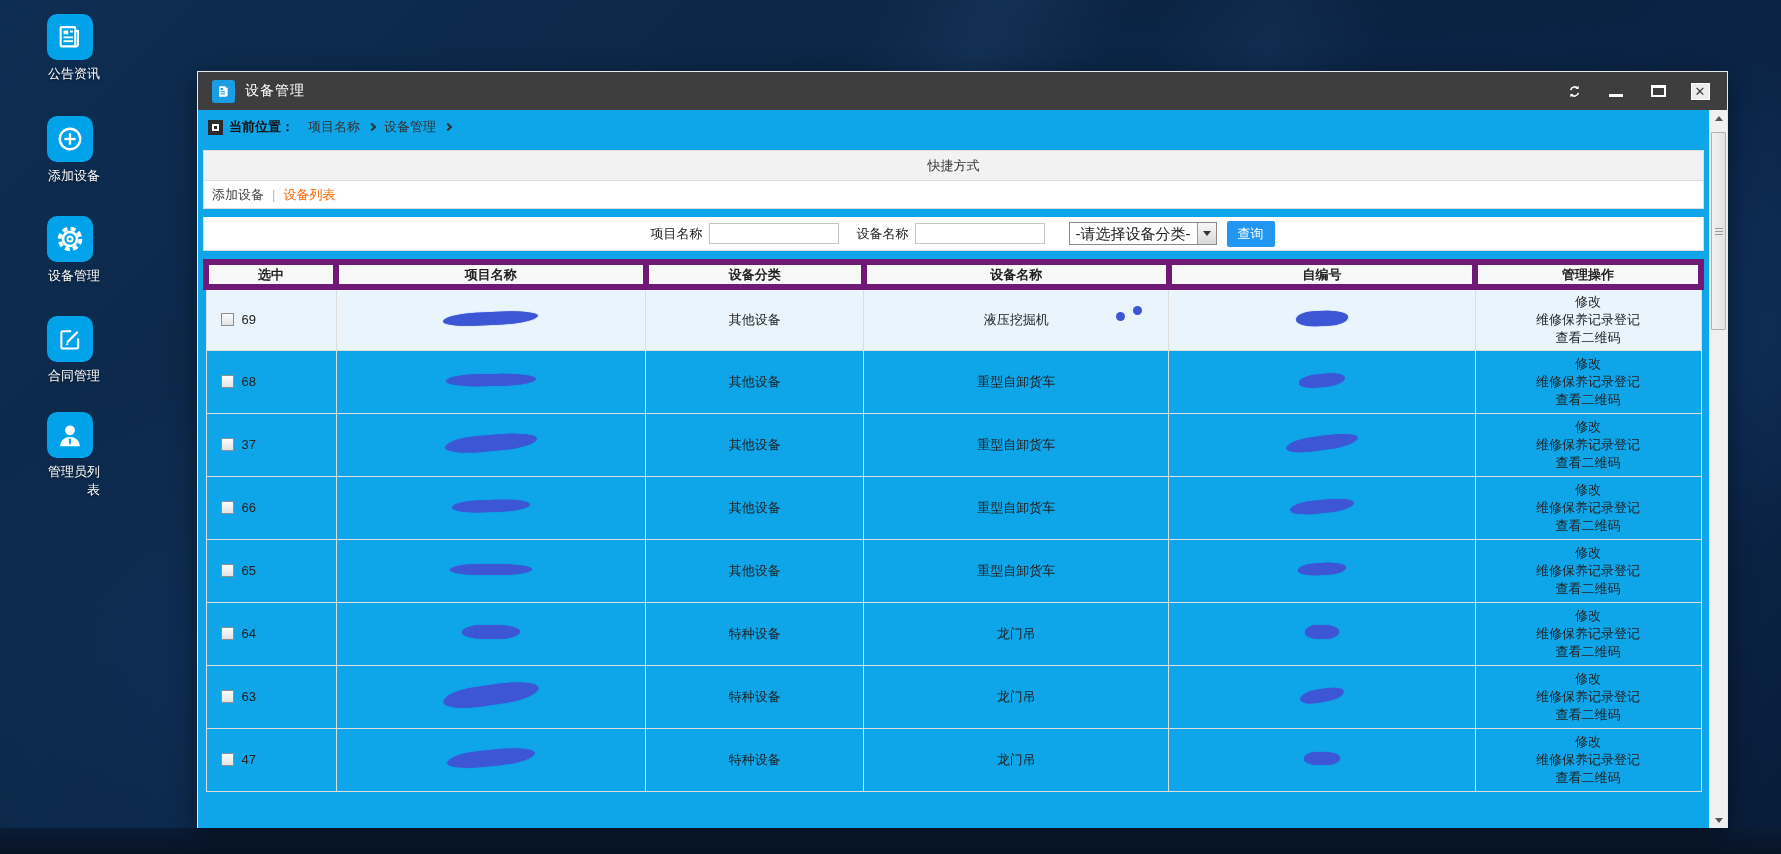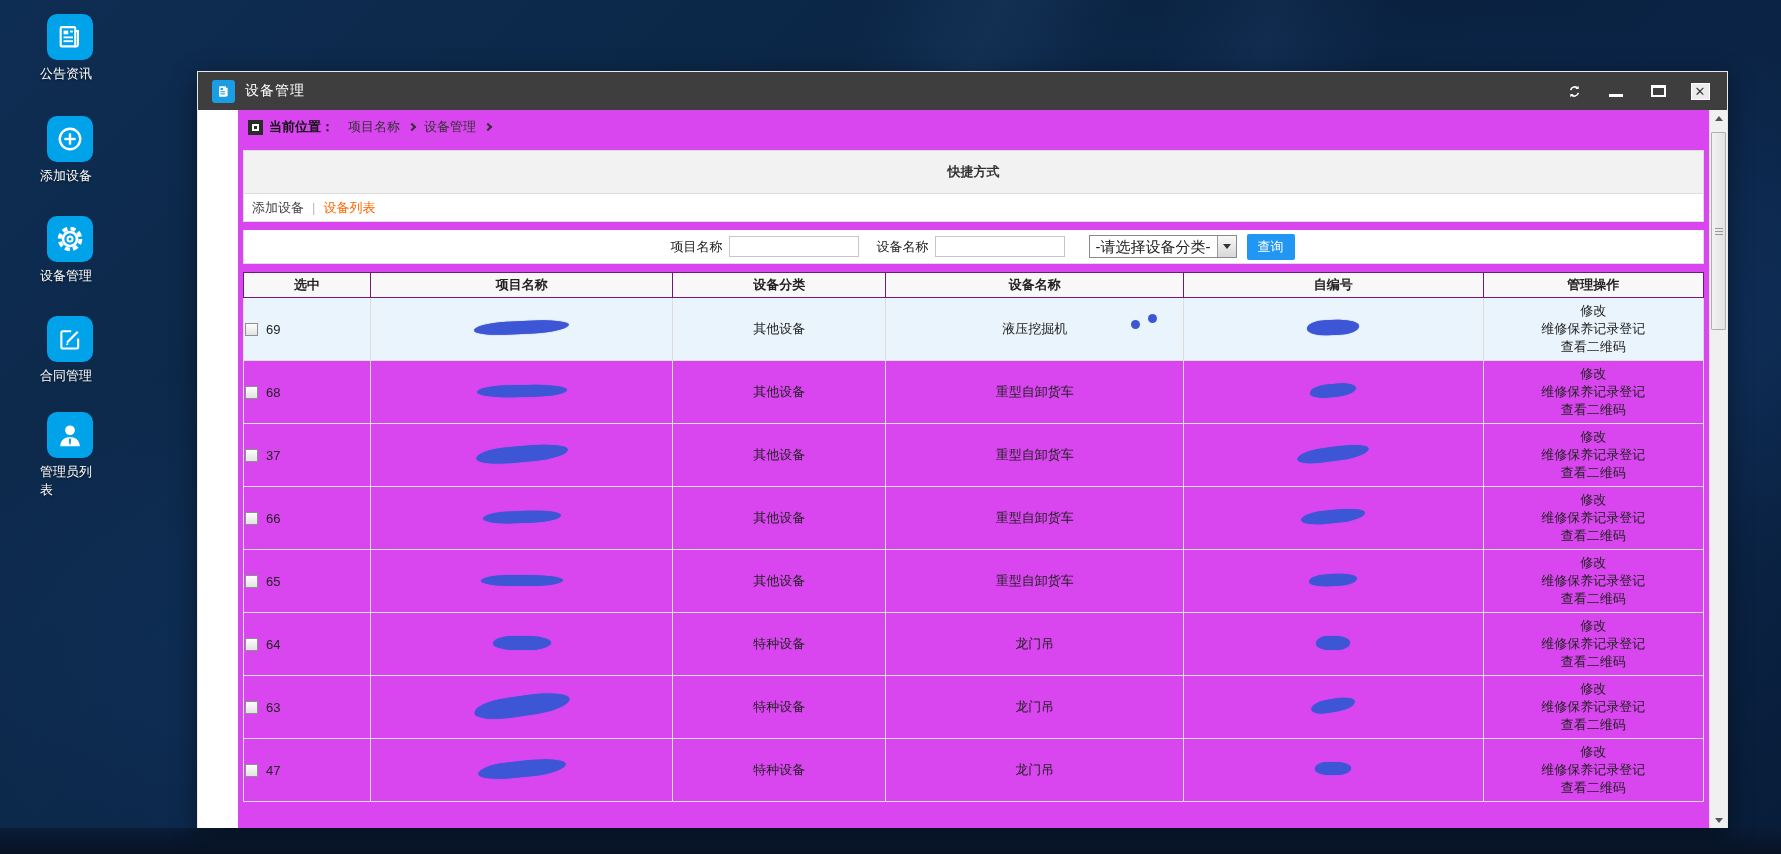--- a/index.html
+++ b/index.html
@@ -19,21 +19,21 @@
   }
   body::before { 
     content:""; position:absolute; inset:0; pointer-events:none;
     background:
       linear-gradient(115deg, rgba(120,180,255,0) 40%, rgba(120,180,255,.07) 46%, rgba(120,180,255,0) 52%),
       linear-gradient(100deg, rgba(120,180,255,0) 60%, rgba(120,180,255,.05) 66%, rgba(120,180,255,0) 72%);
   }
 
   
   .sidebar { position:absolute; left:0; top:0; width:100px; z-index:2; }
-  .side-item { position:absolute; left:0; width:100px; text-align:left; cursor:pointer;padding-left:40px; }
+  .side-item { position:absolute; left:0; width:100px; text-align:right; cursor:pointer;padding-left:40px; }
   .side-icon {
     width:46px; height:46px; margin:0 auto; border-radius:10px;
     background:#00a2e9; display:flex; align-items:center; justify-content:center;
   }
   .side-label { margin-top:5px; font-size:13px; color:#fff; text-shadow:0 1px 2px rgba(0,0,0,.6); }
   .si1{top:14px} .si2{top:116px} .si3{top:216px} .si4{top:316px} .si5{top:412px}
 
   
   .window {
     position:absolute; left:197px; top:71px; width:1531px; height:757px;
@@ -53,36 +53,36 @@
   .tb-spacer { flex:1; }
   .tb-btn { width:26px; height:22px; display:flex; align-items:center; justify-content:center; margin-left:16px; cursor:pointer; }
   .min-glyph { width:14px; height:3px; background:#fff; margin-top:8px; }
   .max-glyph { width:15px; height:12px; border:2px solid #fff; border-top-width:3px; }
   .close-glyph {
     width:19px; height:17px; background:#ececec; border:1px solid #fff;
     color:#3a3a3a; font-size:13px; font-weight:bold; line-height:15px; text-align:center;
   }
 
   .main { flex:1; display:flex; overflow:hidden; }
-  .content-col { flex:1; overflow:hidden; background:#d946ef;margin-left:40px; }
+  .content-col { flex:1; overflow:hidden; background:#0ea5e9; }
 
   
   .breadcrumb { height:34px; display:flex; align-items:center; padding:0 10px; font-size:13px; }
   .bc-square { width:15px; height:15px; background:#2b2b2b; display:flex; align-items:center; justify-content:center; margin-right:6px; }
   .bc-square > div { width:7px; height:7px; border:2px solid #fff; background:#2b2b2b; }
   .bc-label { font-weight:bold; color:#111; margin-right:10px; }
   .bc-link { color:#333; margin:0 4px; cursor:pointer; }
   .chev { width:6px; height:6px; border-top:2px solid #333; border-right:2px solid #333;
           transform:rotate(45deg); display:inline-block; margin:0 5px 1px 5px; }
 
   .sections { padding:6px 5px 0 5px; }
   .sec-head {
-    background:#f2f2f2; border:1px solid #ddd; height:44px;
+    background:#f2f2f2; border:1px solid #ddd; height:31px;
     display:flex; align-items:center; justify-content:center;
-    font-size:13px; font-weight:bold; color:#333;
+    font-size:13px; font-weight:normal; color:#333;
   }
   .sec-body { border:1px solid #ddd; border-top:none; background:#fff; }
   .section { margin-bottom:8px; }
 
   
   .shortcut-row { height:28px; display:flex; align-items:center; padding:0 8px; font-size:13px; }
   .sc-link { color:#444; cursor:pointer; }
   .sc-link.orange { color:#ff6600;text-align:center; }
   .sc-sep { color:#bbb; margin:0 8px; }
 
@@ -101,27 +101,27 @@
   }
   .arrow-down { width:0; height:0; border-left:4px solid transparent; border-right:4px solid transparent; border-top:5px solid #333; }
   .search-btn {
     margin-left:10px; background:#2196f3; color:#fff; border:none; border-radius:2px;
     font-size:13px; padding:4px 11px; cursor:pointer; font-family:inherit;
   }
 
   
   table.grid { width:100%; border-collapse:collapse; table-layout:fixed; }
   .grid th {
-    background:#f8f8f8; border:1px solid #701a75; height:25px;
+    background:#f8f8f8; border:6px solid #701a75; height:25px;
     font-size:13px; font-weight:bold; color:#222;
   }
   .grid td { border:1px solid #ddd; height:63px; text-align:center; font-size:13px; color:#222; position:relative; }
   .grid tr.hl td { background:#e9f4fc; }
   .col1{width:8.7%} .col2{width:20.7%} .col3{width:14.6%} .col4{width:20.4%} .col5{width:20.5%} .col6{width:15.1%}
-  td.sel-cell { text-align:left; padding-left:1px; }
+  td.sel-cell { text-align:left; padding-left:14px; }
   .cbx {
     display:inline-block; width:13px; height:13px; vertical-align:-2px;
     background:linear-gradient(#fdfdfd,#e2e2e2); border:1px solid #8f8f8f; margin-right:8px; cursor:pointer;
   }
   .ops { font-size:12.5px; line-height:18px; color:#333; }
   .ops div { cursor:pointer; }
   .scribble {
     display:inline-block; background:#3c56d6; border-radius:45% 55% 50% 50% / 70% 60% 70% 60%;
     box-shadow:0 0 1px #3c56d6;
   }

